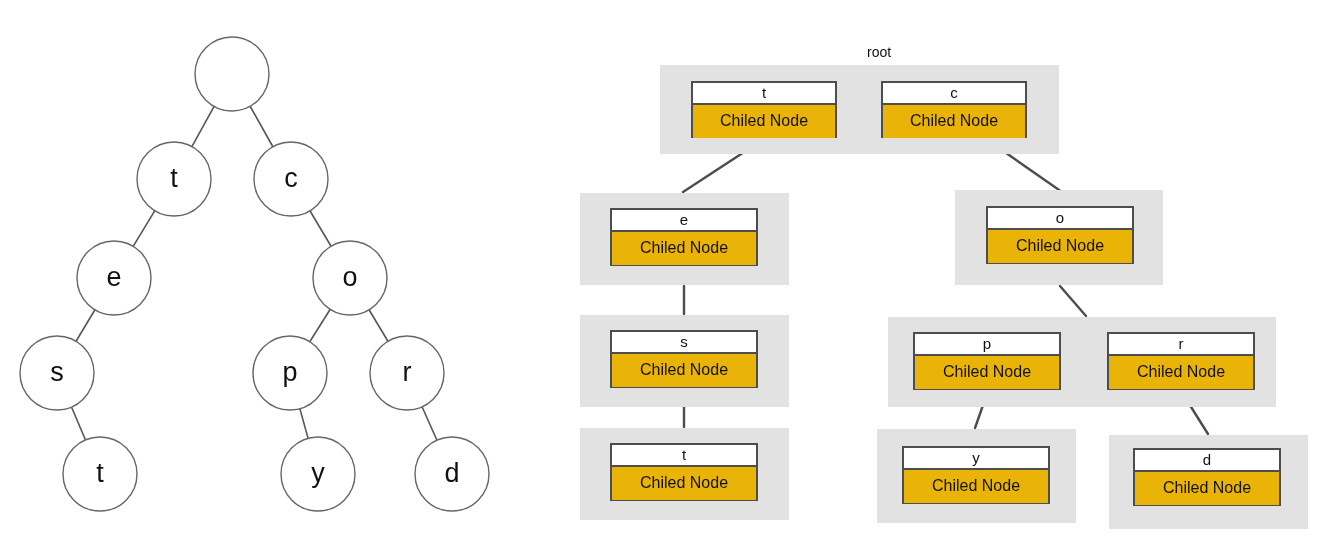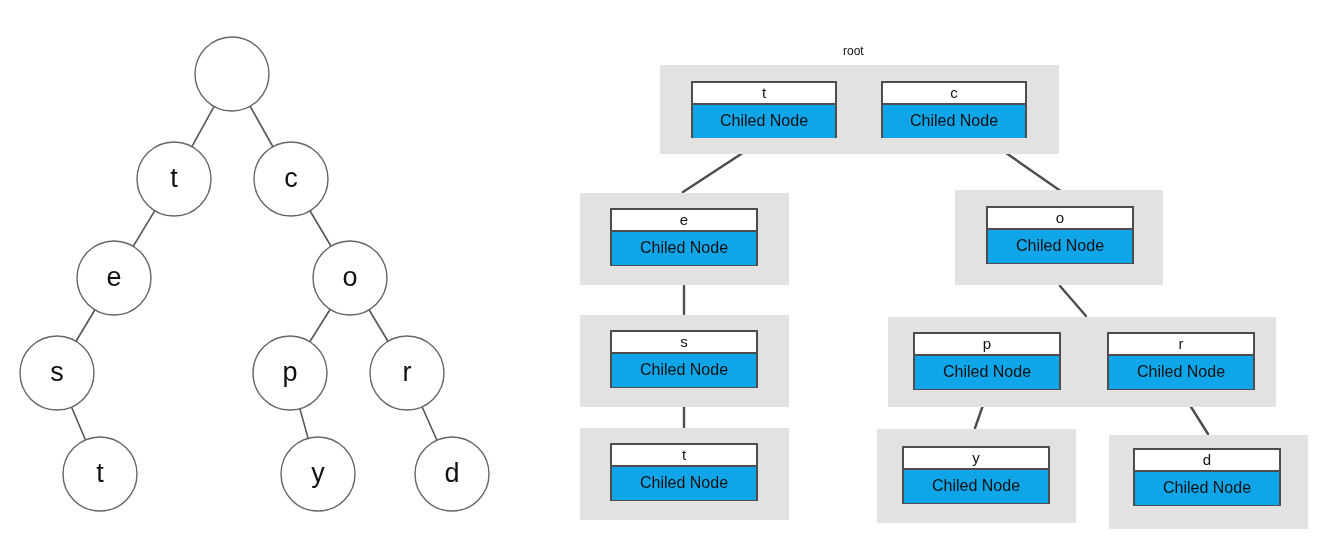--- a/index.html
+++ b/index.html
@@ -62,33 +62,34 @@
     line-height: 20px;
     background: #ffffff;
     border-bottom: 2px solid #4d4d4d;
     text-align: center;
     font-size: 15px;
     color: #111111;
     font-family: "Liberation Sans", sans-serif;
   }
   .card-body {
     box-sizing: border-box;
-    background: #0ea5e9;
+    background: #eab308;
     text-align: center;
     font-size: 16px;
     color: #111111;
     line-height: 31px;
     height: 33px;
     font-family: "Liberation Sans", sans-serif;
   }
   .root-label {
     position: absolute;
-    font-size: 12px;
+    font-size: 14px;
     color: #111111;
     white-space: nowrap;
+    margin-left: 24px;
   }
 </style>
 </head>
 <body>
 
 <div id="canvas">
 
   <svg class="layer" viewBox="0 0 1328 545">
     <g id="tree-edges">
         <line x1="214.10983231108628" y1="106.38737254027482" x2="191.89016768891372" y2="146.61262745972516" class="tree-edge"></line>

